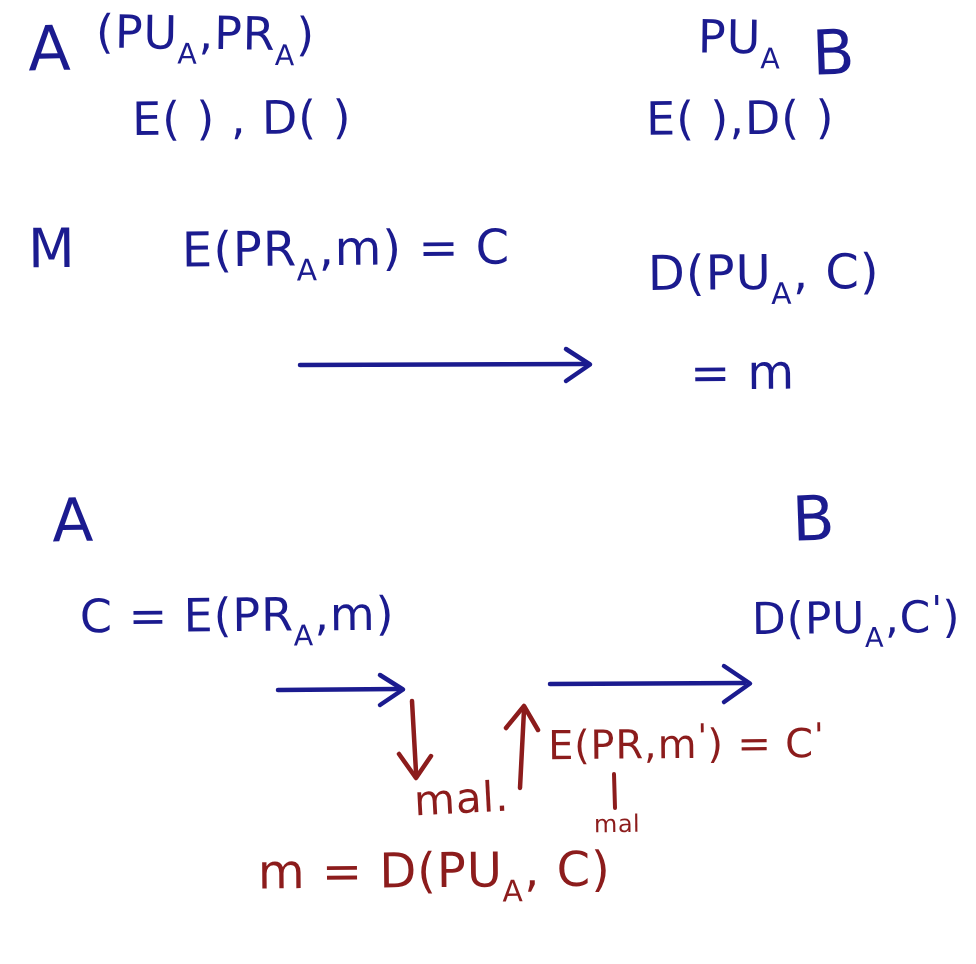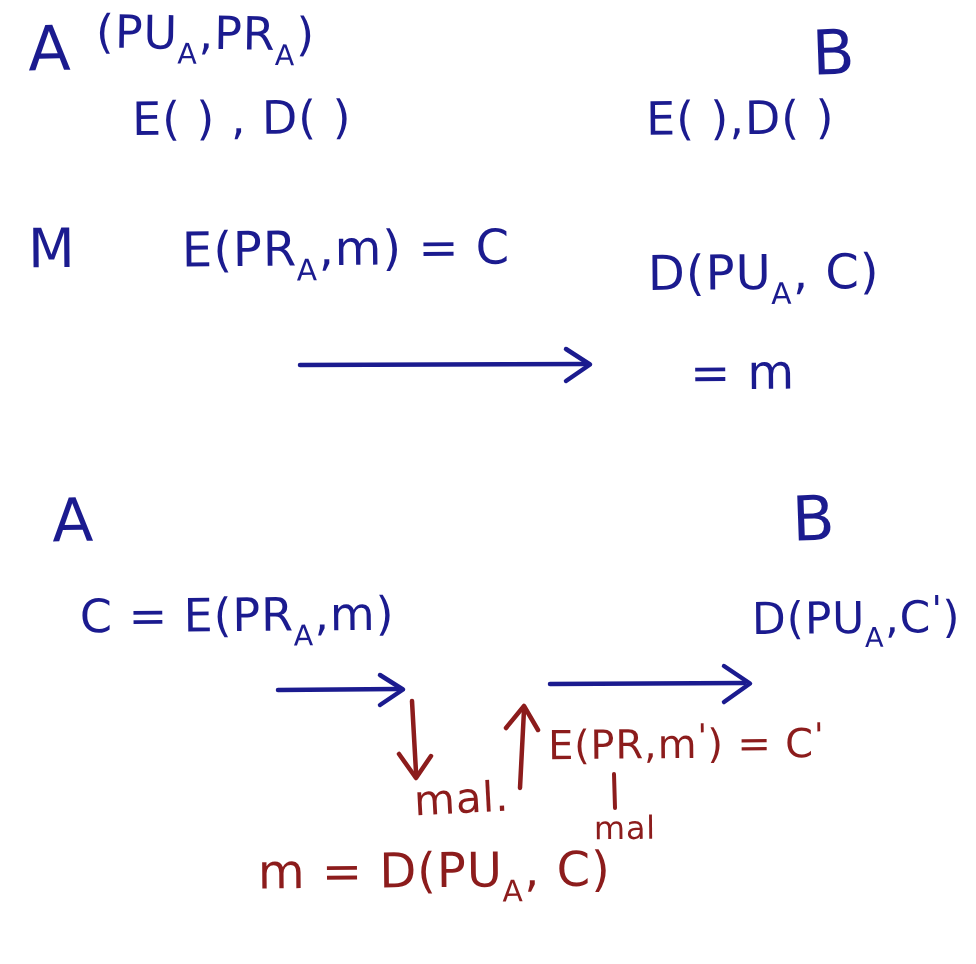--- a/index.html
+++ b/index.html
@@ -66,20 +66,23 @@
   </div>
 
   <div class="hw blue sk3" style="left:96px; top:10px; font-size:46px;">
     <span>(PU</span><span class="sub">A</span><span>,PR</span><span class="sub">A</span><span>)</span>
   </div>
 
   <div class="hw blue sk4" style="left:132px; top:95px; font-size:46px;">
     <span>E( ) , D( )</span>
   </div>
 
+  <div class="hw blue sk3" style="left:698px; top:14px; font-size:46px;">
+    <span>PU</span><span class="sub">A</span>
+  </div>
 
   <div class="hw blue sk2" style="left:812px; top:22px; font-size:62px;">
     <span>B</span>
   </div>
 
   <div class="hw blue sk4" style="left:646px; top:95px; font-size:46px;">
     <span>E( ),D( )</span>
   </div>
 
   <div class="hw blue sk4" style="left:28px; top:222px; font-size:54px;">
@@ -144,21 +147,21 @@
   </div>
 
   <div class="hw red sk4" style="left:548px; top:724px; font-size:40px;">
     <span>E(PR</span><span>,m</span><span class="prime">'</span><span>) = C</span><span class="prime">'</span>
   </div>
 
   <svg class="arrow-svg" style="left:604px; top:772px;" width="24" height="46" viewBox="0 0 24 46">
     <path d="M10,2 L11,36" stroke="#8c1c1c" stroke-width="4" fill="none" stroke-linecap="round"></path>
   </svg>
 
-  <div class="hw red sk4" style="left:594px; top:812px; font-size:32px;">
+  <div class="hw red sk4" style="left:594px; top:812px; font-size:24px;">
     <span>mal</span>
   </div>
 
   <div class="hw red sk4" style="left:258px; top:846px; font-size:48px;">
     <span>m = D(PU</span><span class="sub">A</span><span>, C)</span>
   </div>
 
 </div>
 
 </body></html>

